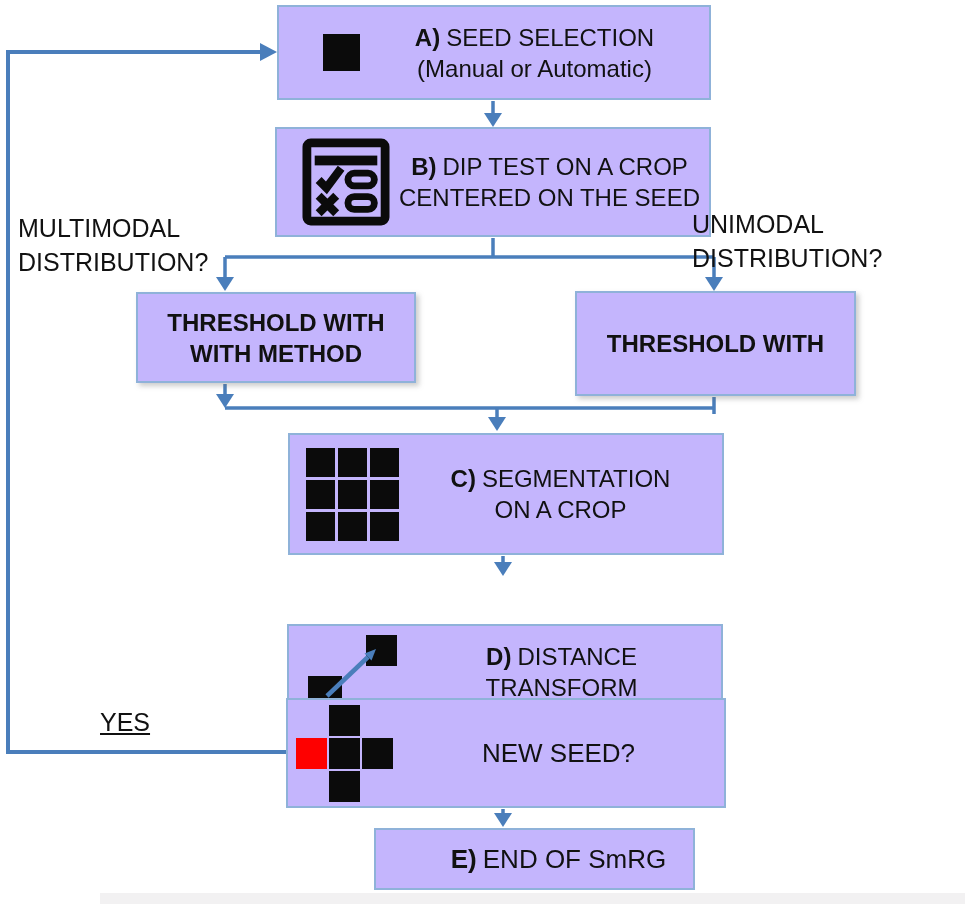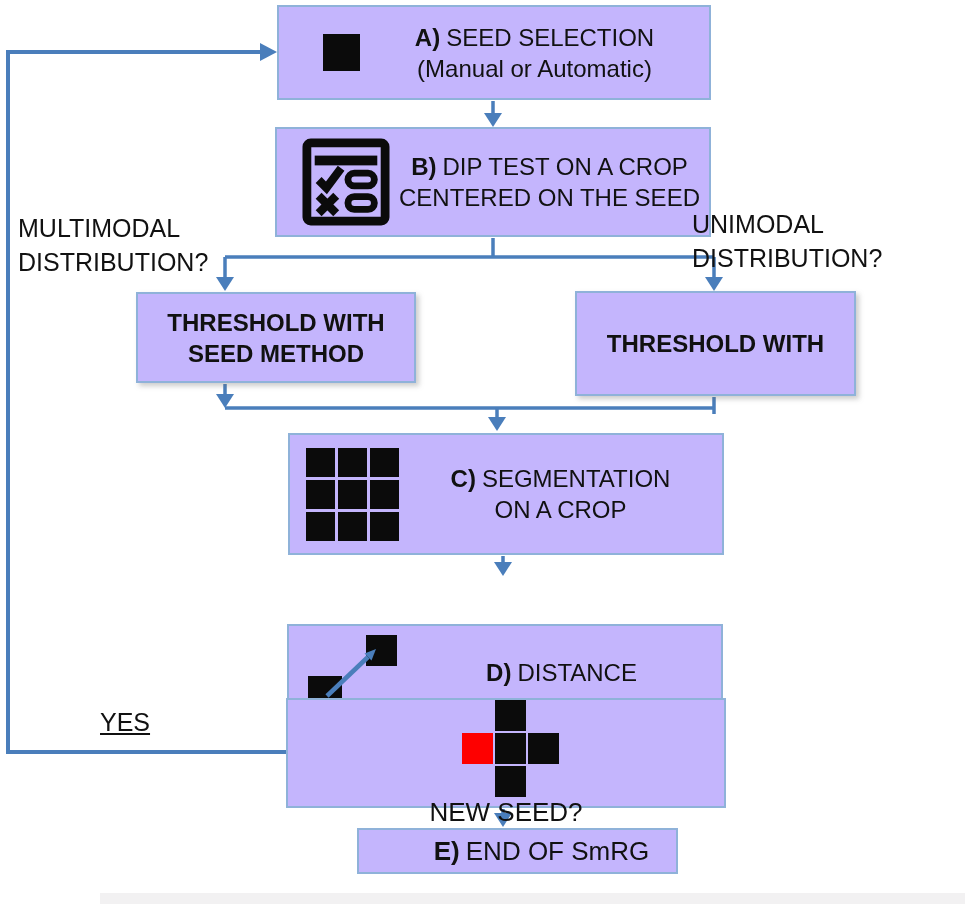--- a/index.html
+++ b/index.html
@@ -130,21 +130,21 @@
     <div>DISTRIBUTION?</div>
   </div>
   <div class="side-label" style="left:692px;top:207px;width:244px;">
     <div>UNIMODAL</div>
     <div>DISTRIBUTION?</div>
   </div>
 
   <div class="node shadow" style="left:136px;top:292px;width:280px;height:91px;">
     <div class="txt">
       <div>THRESHOLD WITH</div>
-      <div>SEED METHOD</div>
+      <div>WITH METHOD</div>
     </div>
   </div>
 
   <div class="node shadow" style="left:575px;top:291px;width:281px;height:105px;">
     <div class="txt">
       <div>THRESHOLD WITH</div>
     </div>
   </div>
 
   <div class="node" style="left:288px;top:433px;width:436px;height:122px;">
@@ -167,44 +167,45 @@
 
   <div class="node" style="left:287px;top:577px;width:436px;height:96px;margin-top:47px;">
     <svg class="dist-icon" width="95" height="78" viewBox="0 0 95 78">
       <rect x="1" y="43" width="34" height="34" fill="var(--c-icon-black)"></rect>
       <rect x="59" y="2" width="31" height="31" fill="var(--c-icon-black)"></rect>
       <line x1="20" y1="63" x2="61" y2="24" stroke="var(--c-connector)" stroke-width="4.5"></line>
       <polygon points="69,16 64.5,27.5 57.5,20.5" fill="var(--c-connector)"></polygon>
     </svg>
     <div class="txt">
       <div><span class="prefix">D)</span><span>DISTANCE</span></div>
+      <div>TRANSFORM</div>
     </div>
   </div>
 
   <div class="side-label" style="left:100px;top:705px;width:100px;text-decoration:underline;">
     <div>YES</div>
   </div>
 
-  <div class="node big" style="left:286px;top:698px;width:440px;height:110px;flex-direction:column;">
+  <div class="node big" style="left:286px;top:698px;width:440px;height:110px;">
     <div class="cross">
       <div class="c"></div>
         <div class="c blk"></div>
         <div class="c"></div>
       <div class="c red"></div>
         <div class="c blk"></div>
         <div class="c blk"></div>
       <div class="c"></div>
         <div class="c blk"></div>
         <div class="c"></div>
     </div>
     <div class="txt">
       <div>NEW SEED?</div>
     </div>
   </div>
 
-  <div class="node big" style="left:357px;top:828px;width:321px;height:46px;padding-left:48px;">
+  <div class="node big" style="left:374px;top:828px;width:321px;height:62px;padding-left:48px;">
     <div class="txt">
       <div><span class="prefix">E)</span><span>END OF SmRG</span></div>
     </div>
   </div>
 
   <div class="bottom-strip"></div>
 </div>
 
 </body></html>

